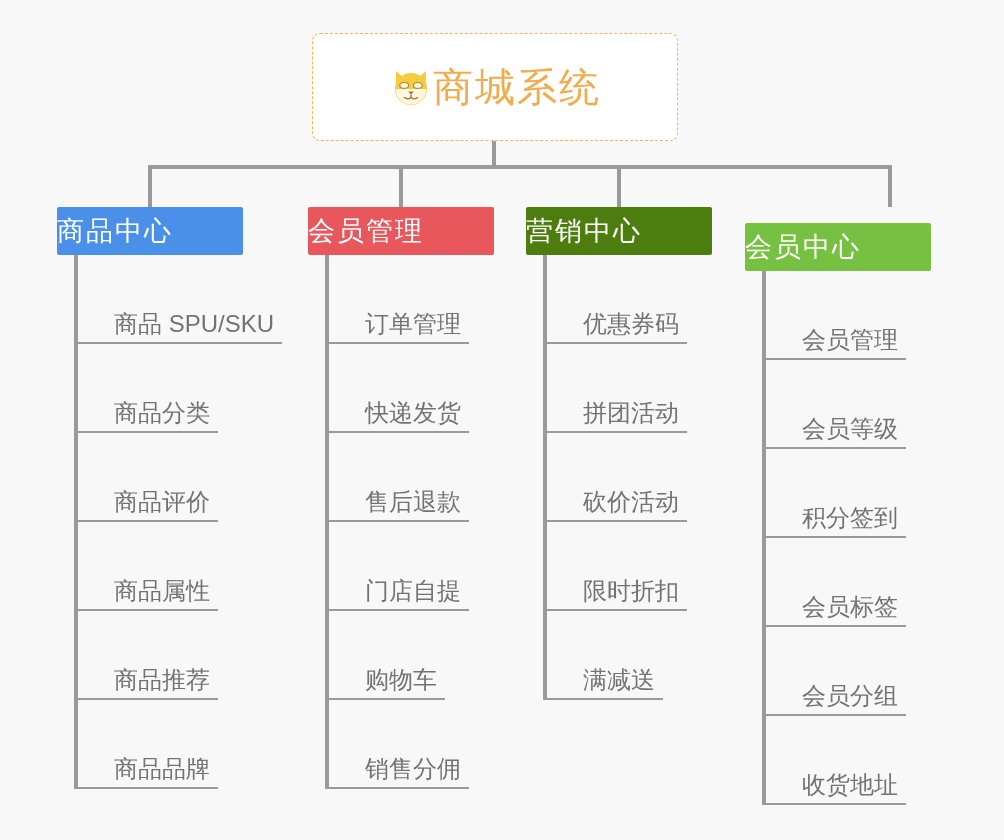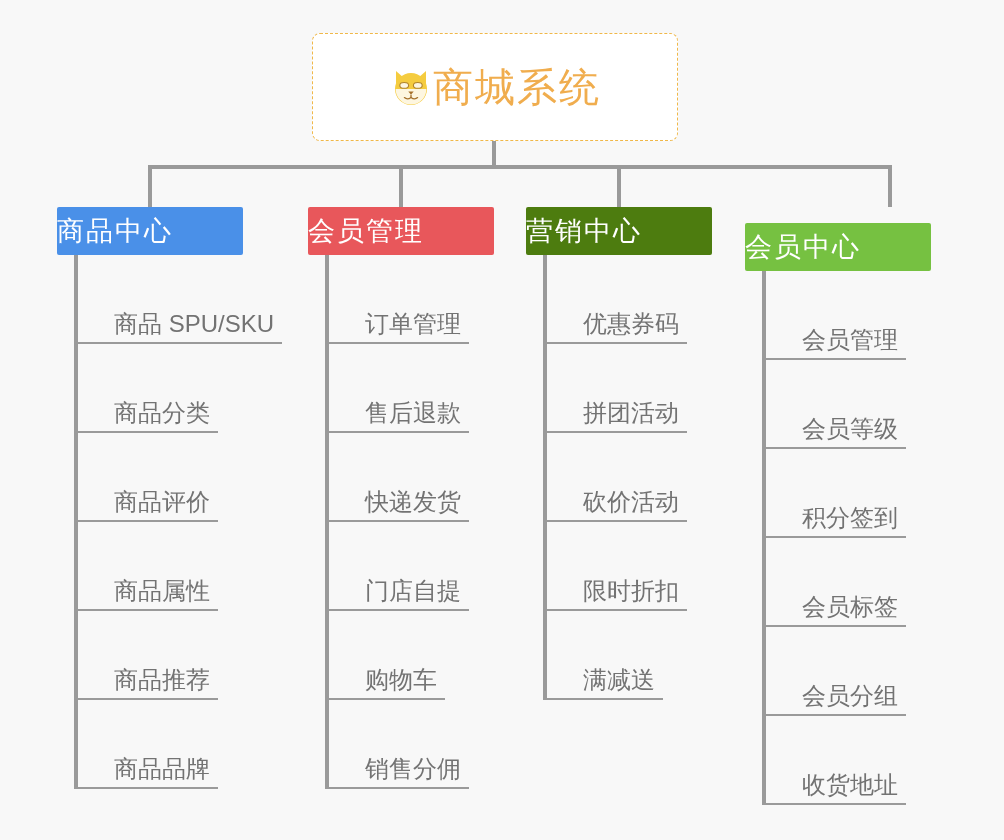--- a/index.html
+++ b/index.html
@@ -179,24 +179,24 @@
 
   <div class="branch" style="left:308px; width:186px;">
     <div class="branch-header" style="background: rgb(232, 87, 91);">
       <span>会员管理</span>
     </div>
     <div class="leaf-list">
       <div class="leaf-item">
           <span class="leaf-label">订单管理<span class="leaf-underline" style="background: rgb(154, 154, 154); width: 140px; left: -28px;"></span></span>
         </div>
       <div class="leaf-item">
+          <span class="leaf-label">快递发货<span class="leaf-underline" style="background: rgb(154, 154, 154); width: 140px; left: -28px;"></span></span>
+        </div>
+      <div class="leaf-item">
           <span class="leaf-label">售后退款<span class="leaf-underline" style="background: rgb(154, 154, 154); width: 140px; left: -28px;"></span></span>
-        </div>
-      <div class="leaf-item">
-          <span class="leaf-label">快递发货<span class="leaf-underline" style="background: rgb(154, 154, 154); width: 140px; left: -28px;"></span></span>
         </div>
       <div class="leaf-item">
           <span class="leaf-label">门店自提<span class="leaf-underline" style="background: rgb(154, 154, 154); width: 140px; left: -28px;"></span></span>
         </div>
       <div class="leaf-item">
           <span class="leaf-label">购物车<span class="leaf-underline" style="background: rgb(154, 154, 154); width: 116px; left: -28px;"></span></span>
         </div>
       <div class="leaf-item">
           <span class="leaf-label">销售分佣<span class="leaf-underline" style="background: rgb(154, 154, 154); width: 140px; left: -28px;"></span></span>
         </div>

